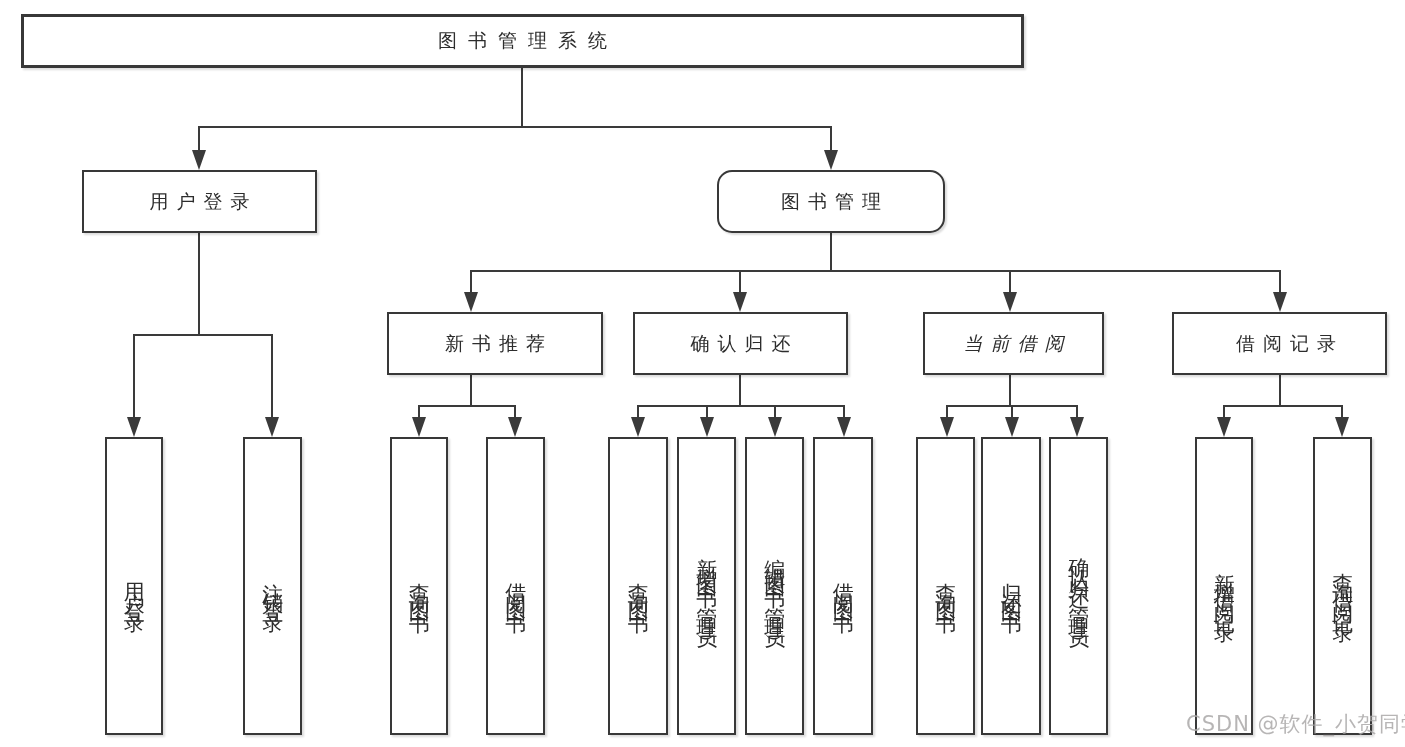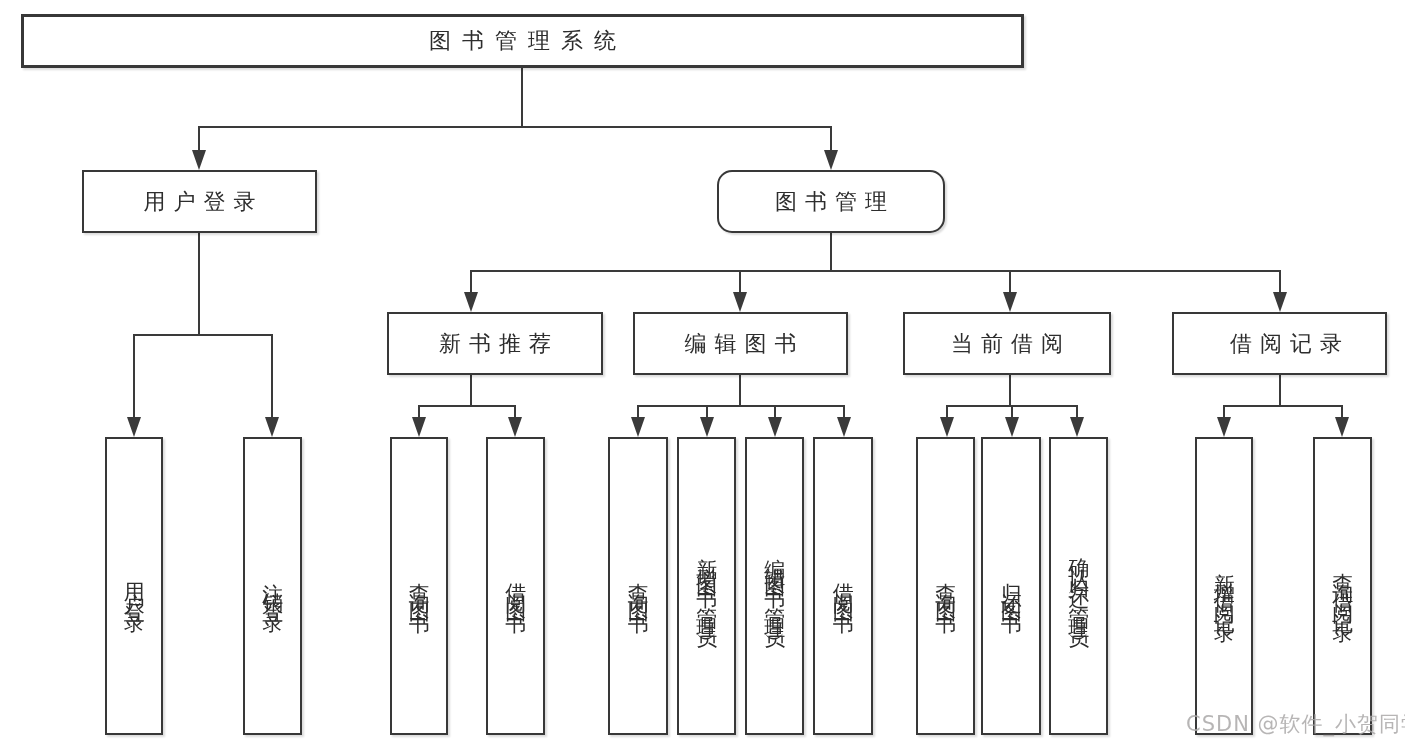--- a/index.html
+++ b/index.html
@@ -13,21 +13,21 @@
   .wires{position:absolute;left:0;top:0;width:1405px;height:747px;}
   .box{
     position:absolute;
     box-sizing:border-box;
     border:2px solid #383838;
     background:#ffffff;
     display:flex;align-items:center;justify-content:center;
     color:#2d2d2d;
     box-shadow:2px 2px 2px rgba(0,0,0,0.14);
   }
-  .h{font-size:22px;letter-spacing:8px;text-indent:8px;white-space:nowrap;}
+  .h{font-size:19px;letter-spacing:8px;text-indent:8px;white-space:nowrap;}
   .root{border-width:3px;letter-spacing:11px;text-indent:11px;}
   .vtext{
     writing-mode:vertical-rl;
     text-orientation:mixed;
     font-size:21px;
     letter-spacing:10px;
     line-height:1.25;
     white-space:nowrap;
   }
   .watermark{
@@ -106,22 +106,22 @@
       <polygon points="1335,417 1349,417 1342,437"></polygon>
     </g>
   </svg>
 
   <div class="box h root" style="left:21px;top:14px;width:1003px;height:54px;">图书管理系统</div>
 
   <div class="box h" style="left:82px;top:170px;width:235px;height:63px;">用户登录</div>
   <div class="box h" style="left:717px;top:170px;width:228px;height:63px;border-radius:15px;">图书管理</div>
 
   <div class="box h" style="left:363px;top:312px;width:216px;height:63px;margin-left:24px;">新书推荐</div>
-  <div class="box h" style="left:633px;top:312px;width:215px;height:63px;">编辑图书</div>
-  <div class="box h" style="left:903px;top:312px;width:208px;height:63px;">当前借阅</div>
+  <div class="box h" style="left:633px;top:312px;width:215px;height:63px;">确认归还</div>
+  <div class="box h" style="left:923px;top:312px;width:181px;height:63px;font-style:italic;">当前借阅</div>
   <div class="box h" style="left:1172px;top:312px;width:215px;height:63px;padding-left:13px;">借阅记录</div>
 
   <div class="box" style="left:105px;top:437px;width:58px;height:298px;">
     <span class="vtext">用户登录</span>
   </div>
   <div class="box" style="left:243px;top:437px;width:59px;height:298px;">
     <span class="vtext">注销登录</span>
   </div>
 
   <div class="box" style="left:390px;top:437px;width:58px;height:298px;">

